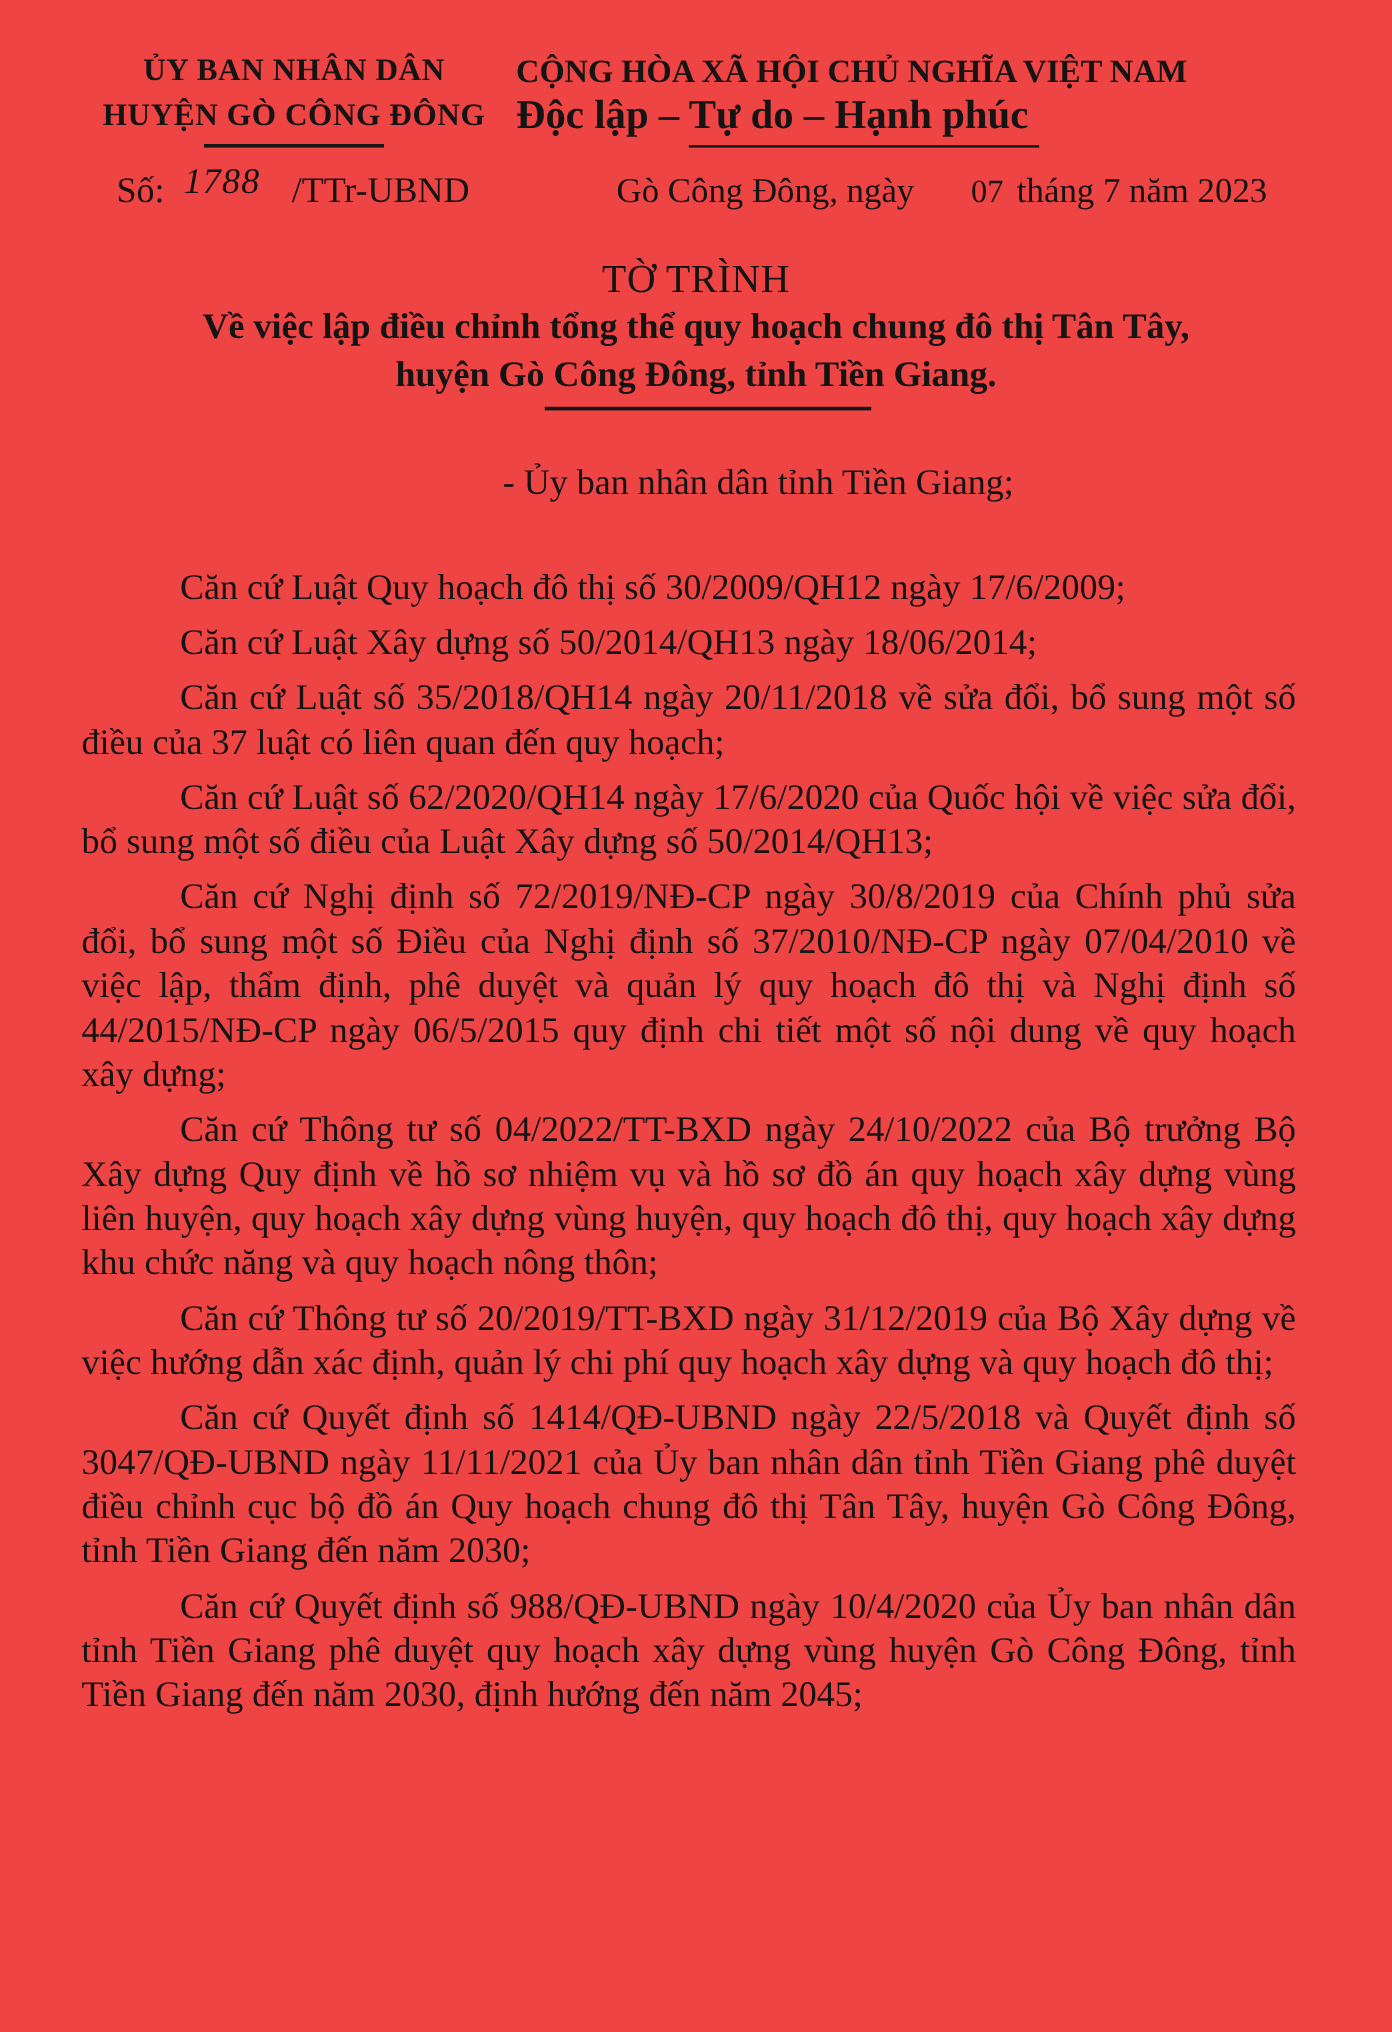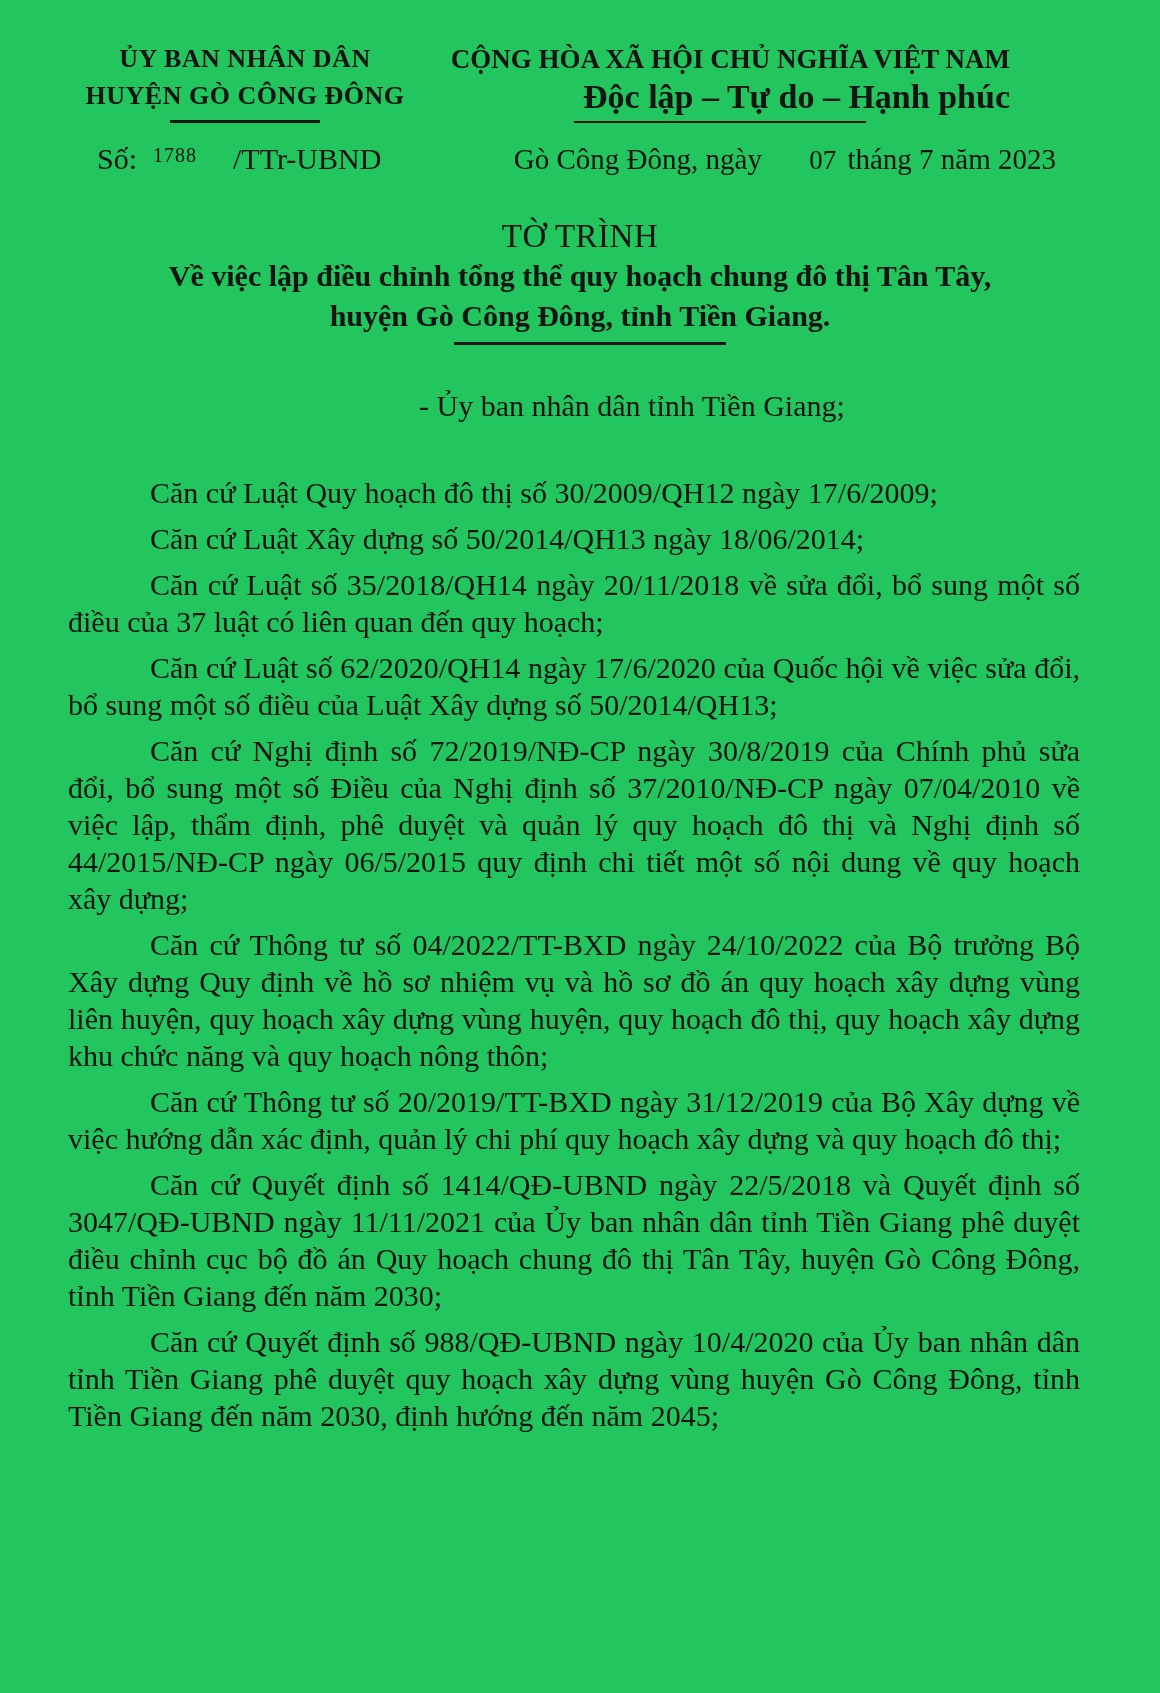--- a/index.html
+++ b/index.html
@@ -6,36 +6,36 @@
     margin: 0;
     padding: 0;
     background: #ffffff;
     color: #141414;
     font-family: "Liberation Serif", "DejaVu Serif", serif;
   }
   .page {
     position: relative;
     width: 1160px;
     height: 1693px;
-    background: #22c55e;
+    background: #ef4444;
     box-sizing: border-box;
     padding-top: 40px;
     overflow: hidden;
   }
 
   
   .header { display: flex; }
   .header-left {
     margin-left: 60px;
     width: 370px;
     text-align: center;
   }
   .header-right {
     width: 580px;
-    text-align: right;
+    text-align: left;
     font-family: Liberation Serif, serif;
   }
   .issuer-line {
     font-weight: bold;
     font-size: 26px;
     line-height: 37px;
     letter-spacing: 0.5px;
     white-space: nowrap;
   }
   .issuer-rule {
@@ -71,23 +71,24 @@
   }
   .doc-number {
     margin-left: 97px;
     font-size: 30px;
     line-height: 36px;
     white-space: nowrap;
   }
   .doc-number .value {
     position: relative;
     top: -7px;
-    font-size: 20px;
-    margin: 0 36px 0 16px;
+    font-size: 30px;
+    margin: 0 26px 0 16px;
     letter-spacing: 1px;
+    font-style: italic;
   }
   .place-date {
     margin-left: auto;
     margin-right: 104px;
     font-size: 29px;
     line-height: 36px;
     white-space: nowrap;
   }
   .place-date .it { }
   .place-date .day {

